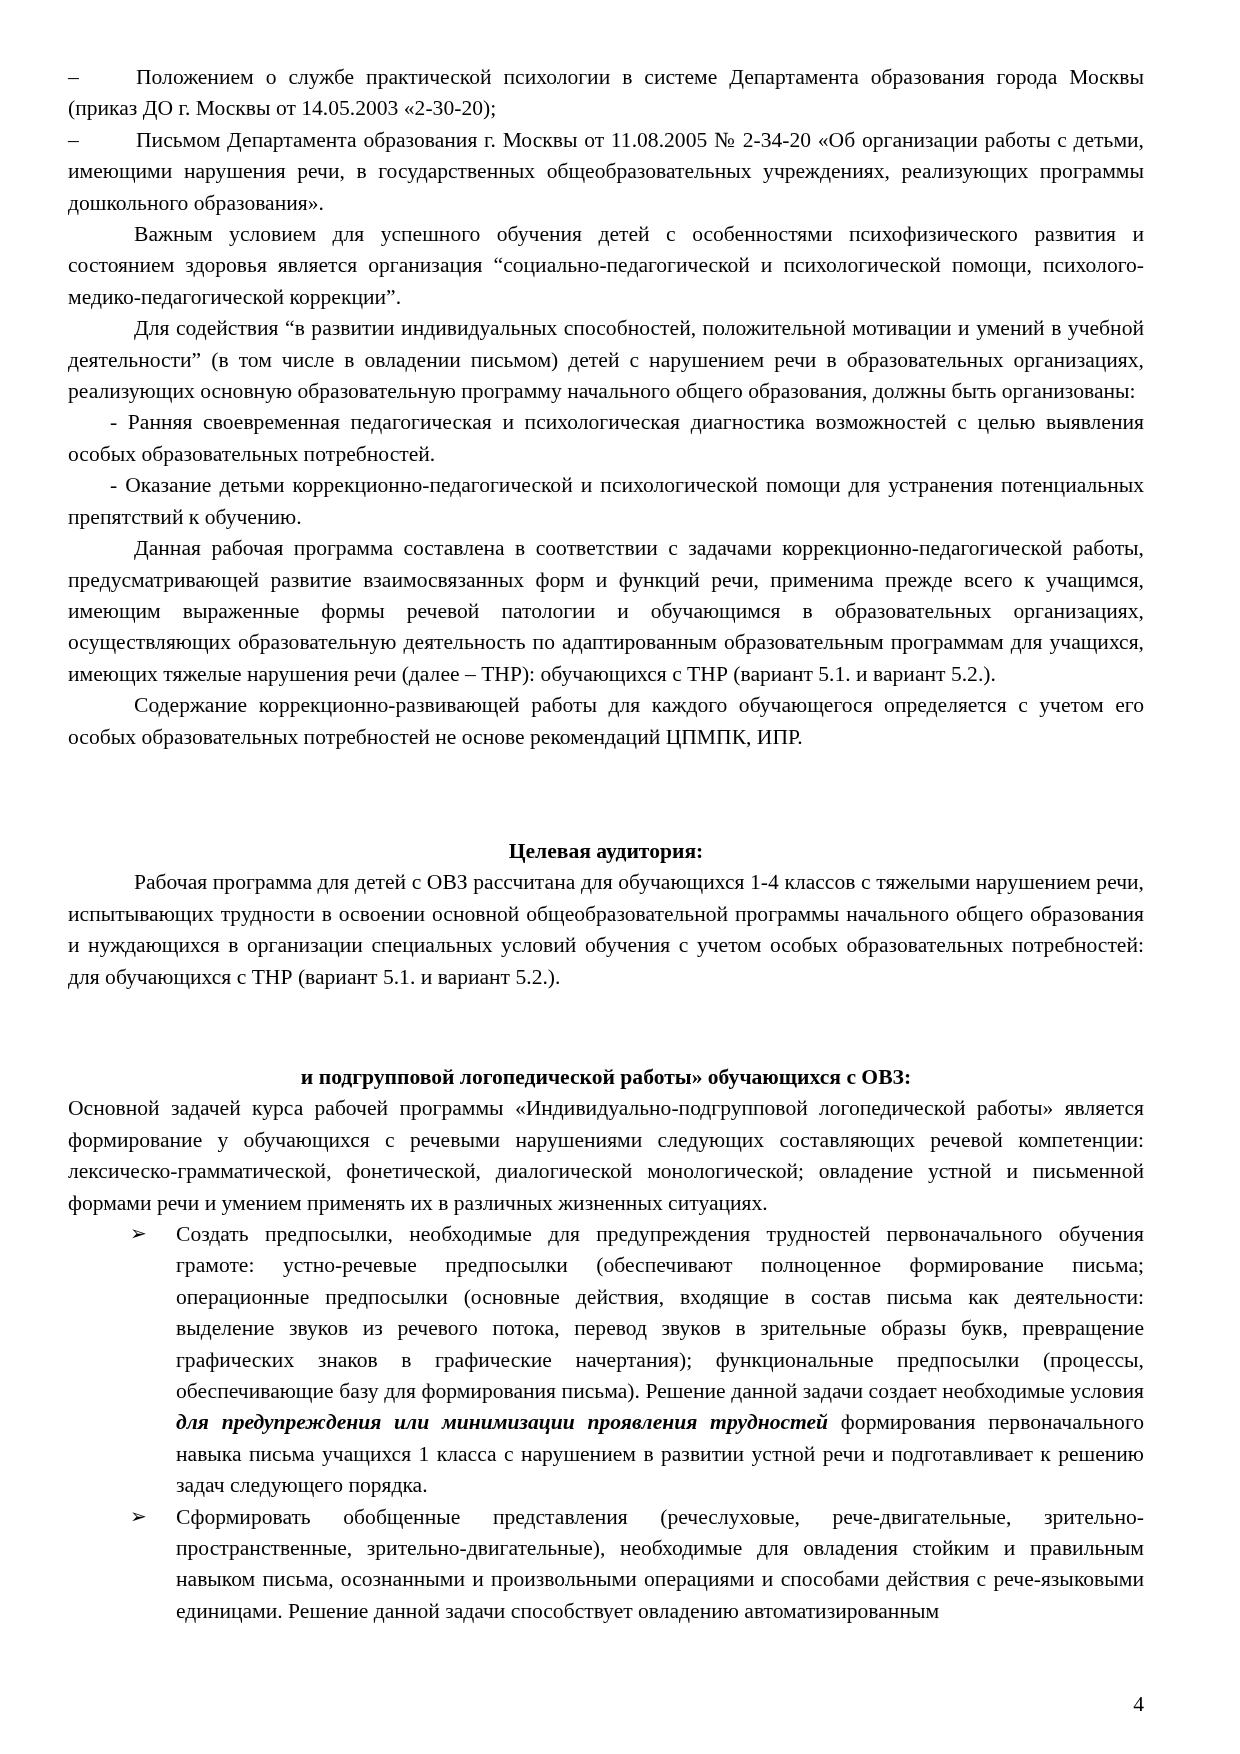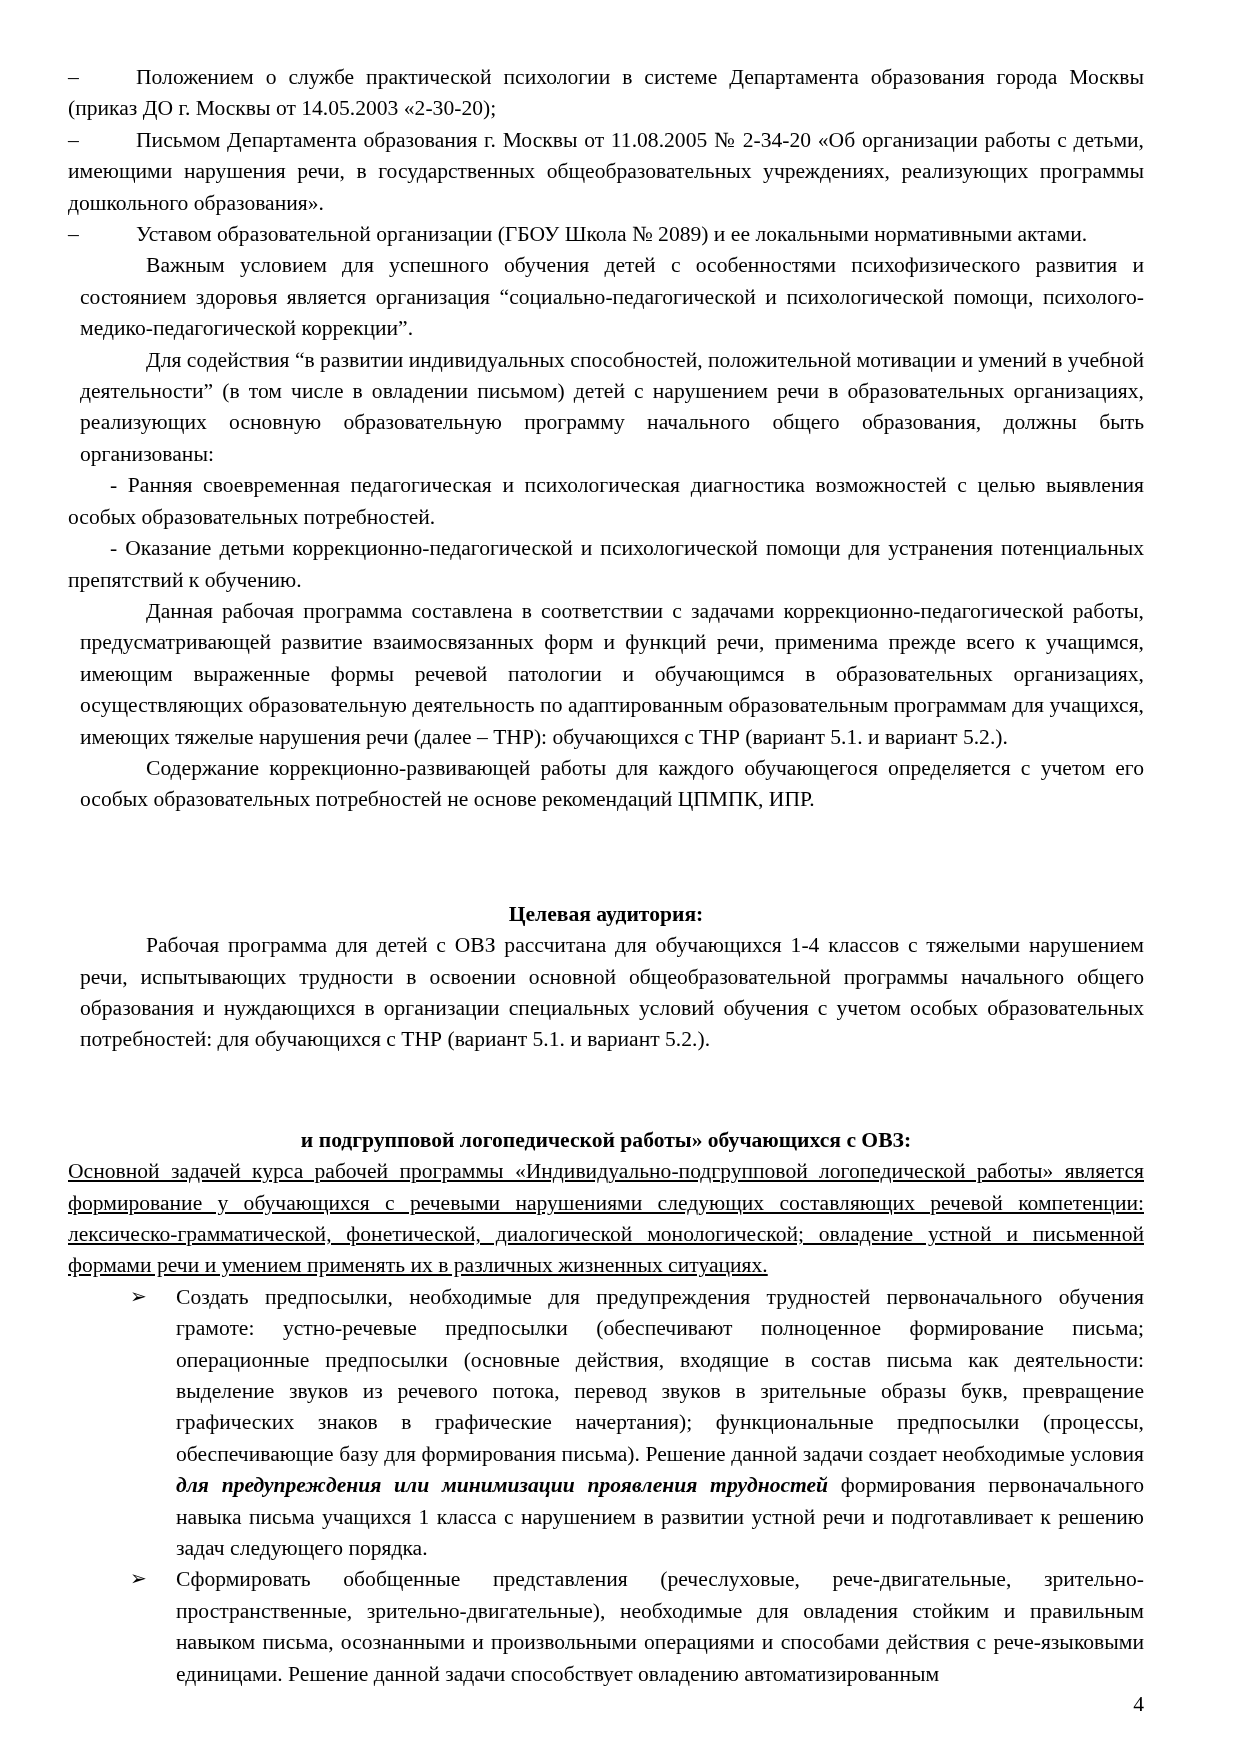--- a/index.html
+++ b/index.html
@@ -37,28 +37,26 @@
     padding-left: 0;
     text-indent: 0;
   }
   .dash-item .dash {
     display: inline-block;
     width: 68px;
     text-indent: 0;
   }
   .first-indent {
     text-indent: 66px;
-    margin-left: 12px;
   }
   .small-indent {
     text-indent: 42px;
   }
   .no-indent {
     text-indent: 0;
-    text-decoration: underline;
   }
   .center {
     text-align: center;
     text-indent: 0;
   }
   .bold {
     font-weight: bold;
     margin-top: 39px;
   }
   .bolditalic {
@@ -92,21 +90,20 @@
 </head>
 <body>
 
 <div class="page">
   <div class="doc">
 
     <p class="dash-item"><span class="dash">–</span><span>Положением о службе практической психологии в системе Департамента образования города Москвы (приказ ДО г. Москвы от 14.05.2003 «2-30-20);</span></p>
 
     <p class="dash-item"><span class="dash">–</span><span>Письмом Департамента образования г. Москвы от 11.08.2005 № 2-34-20 «Об организации работы с детьми, имеющими нарушения речи, в государственных общеобразовательных учреждениях, реализующих программы дошкольного образования».</span></p>
 
-    <p class="dash-item"><span class="dash">–</span><span>Уставом образовательной организации (ГБОУ Школа № 2089) и ее локальными нормативными актами.</span></p>
 
     <p class="first-indent">Важным условием для успешного обучения детей с особенностями психофизического развития и состоянием здоровья является организация “социально-педагогической и психологической помощи, психолого-медико-педагогической коррекции”.</p>
 
     <p class="first-indent">Для содействия “в развитии индивидуальных способностей, положительной мотивации и умений в учебной деятельности” (в том числе в овладении письмом) детей с нарушением речи в образовательных организациях, реализующих основную образовательную программу начального общего образования, должны быть организованы:</p>
 
     <p class="small-indent">- Ранняя своевременная педагогическая и психологическая диагностика возможностей с целью выявления особых образовательных потребностей.</p>
     <p class="small-indent">- Оказание детьми коррекционно-педагогической и психологической помощи для устранения потенциальных препятствий к обучению.</p>
 
     <p class="first-indent">Данная рабочая программа составлена в соответствии с задачами коррекционно-педагогической работы, предусматривающей развитие взаимосвязанных форм и функций речи, применима прежде всего к учащимся, имеющим выраженные формы речевой патологии и обучающимся в образовательных организациях, осуществляющих образовательную деятельность по адаптированным образовательным программам для учащихся, имеющих тяжелые нарушения речи (далее – ТНР): обучающихся с ТНР (вариант 5.1. и вариант 5.2.).</p>
 

